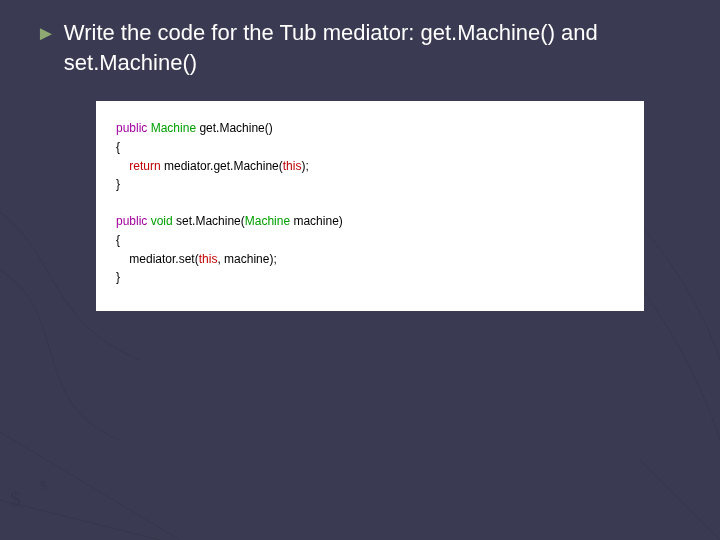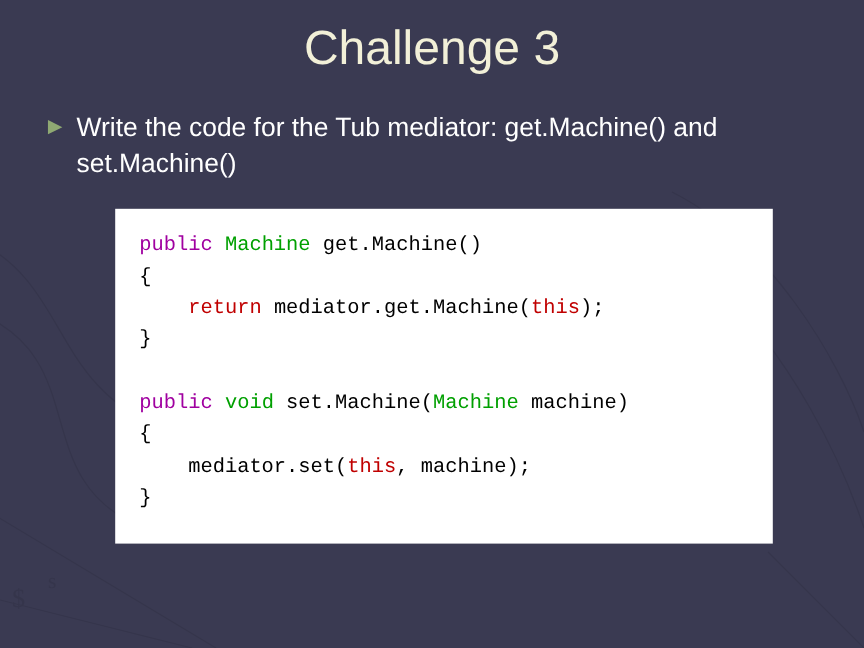--- a/index.html
+++ b/index.html
@@ -45,22 +45,22 @@
     color: #8fa973;
     font-size: 20px;
     line-height: 1.5;
     flex-shrink: 0;
   }
   .bullet-text { flex: 1; }
   .code-box {
     background: #ffffff;
     margin: 0 40px 0 60px;
     padding: 18px 20px 24px 20px;
-    font-family: Liberation Mono, monospace;
-    font-size: 17px;
+    font-family: Liberation Sans, sans-serif;
+    font-size: 12px;
     line-height: 1.55;
     color: #000000;
     white-space: pre;
   }
   .kw-public   { color: #a000a0; }
   .kw-type     { color: #00a000; }
   .kw-ctrl     { color: #c00000; }
   .kw-this     { color: #c00000; }
   .ident-call  { color: #000000; }
 </style>
@@ -78,21 +78,20 @@
       <path d="M600 240 C 660 300, 700 380, 720 440"></path>
       <path d="M640 460 L 720 540"></path>
     </g>
     <text x="10" y="506" font-family="serif" font-size="22" fill="#1a1a28">$</text>
     <text x="40" y="490" font-family="serif" font-size="18" fill="#1a1a28">s</text>
   </svg>
 </div>
 
 <div class="slide">
 
-  <h1 class="title">Challenge 3</h1>
 
   <div class="bullet-row">
     <span class="bullet-arrow">►</span>
     <span class="bullet-text">Write the code for the Tub mediator: get.Machine() and set.Machine()</span>
   </div>
 
   <div class="code-box"><span class="kw-public">public</span><span class="kw-type"> Machine</span><span class="ident-call"> get.Machine()</span>
 <span>{</span>
 <span class="kw-ctrl">    return</span><span class="ident-call"> mediator.get.Machine(</span><span class="kw-this">this</span><span class="ident-call">);</span>
 <span>}</span>

